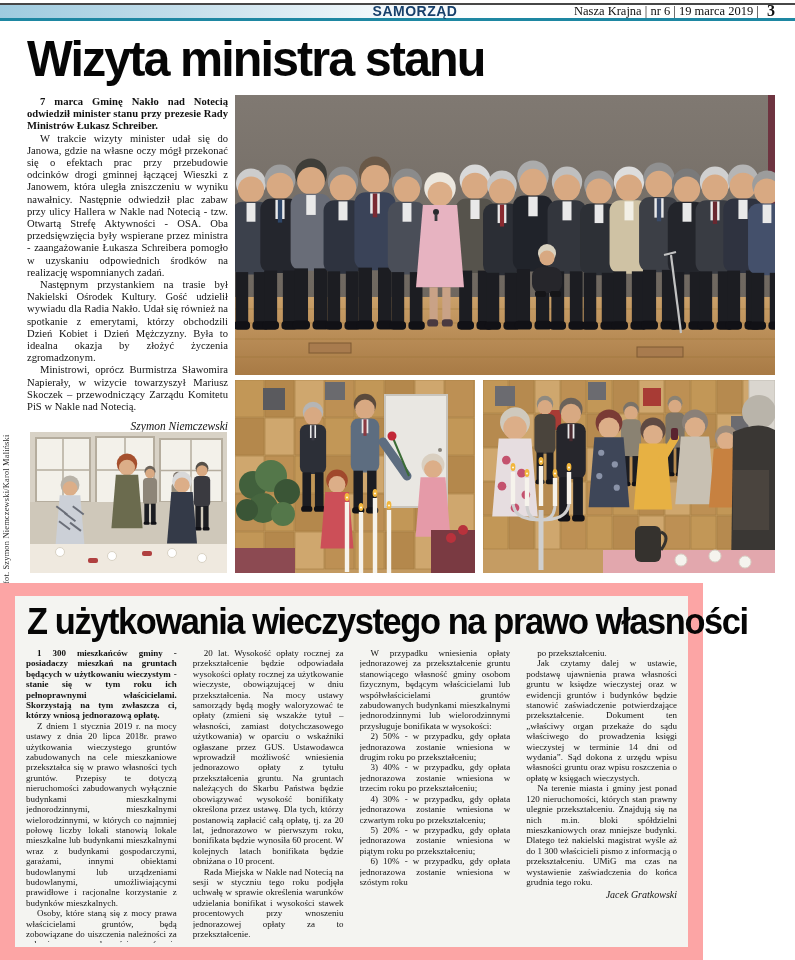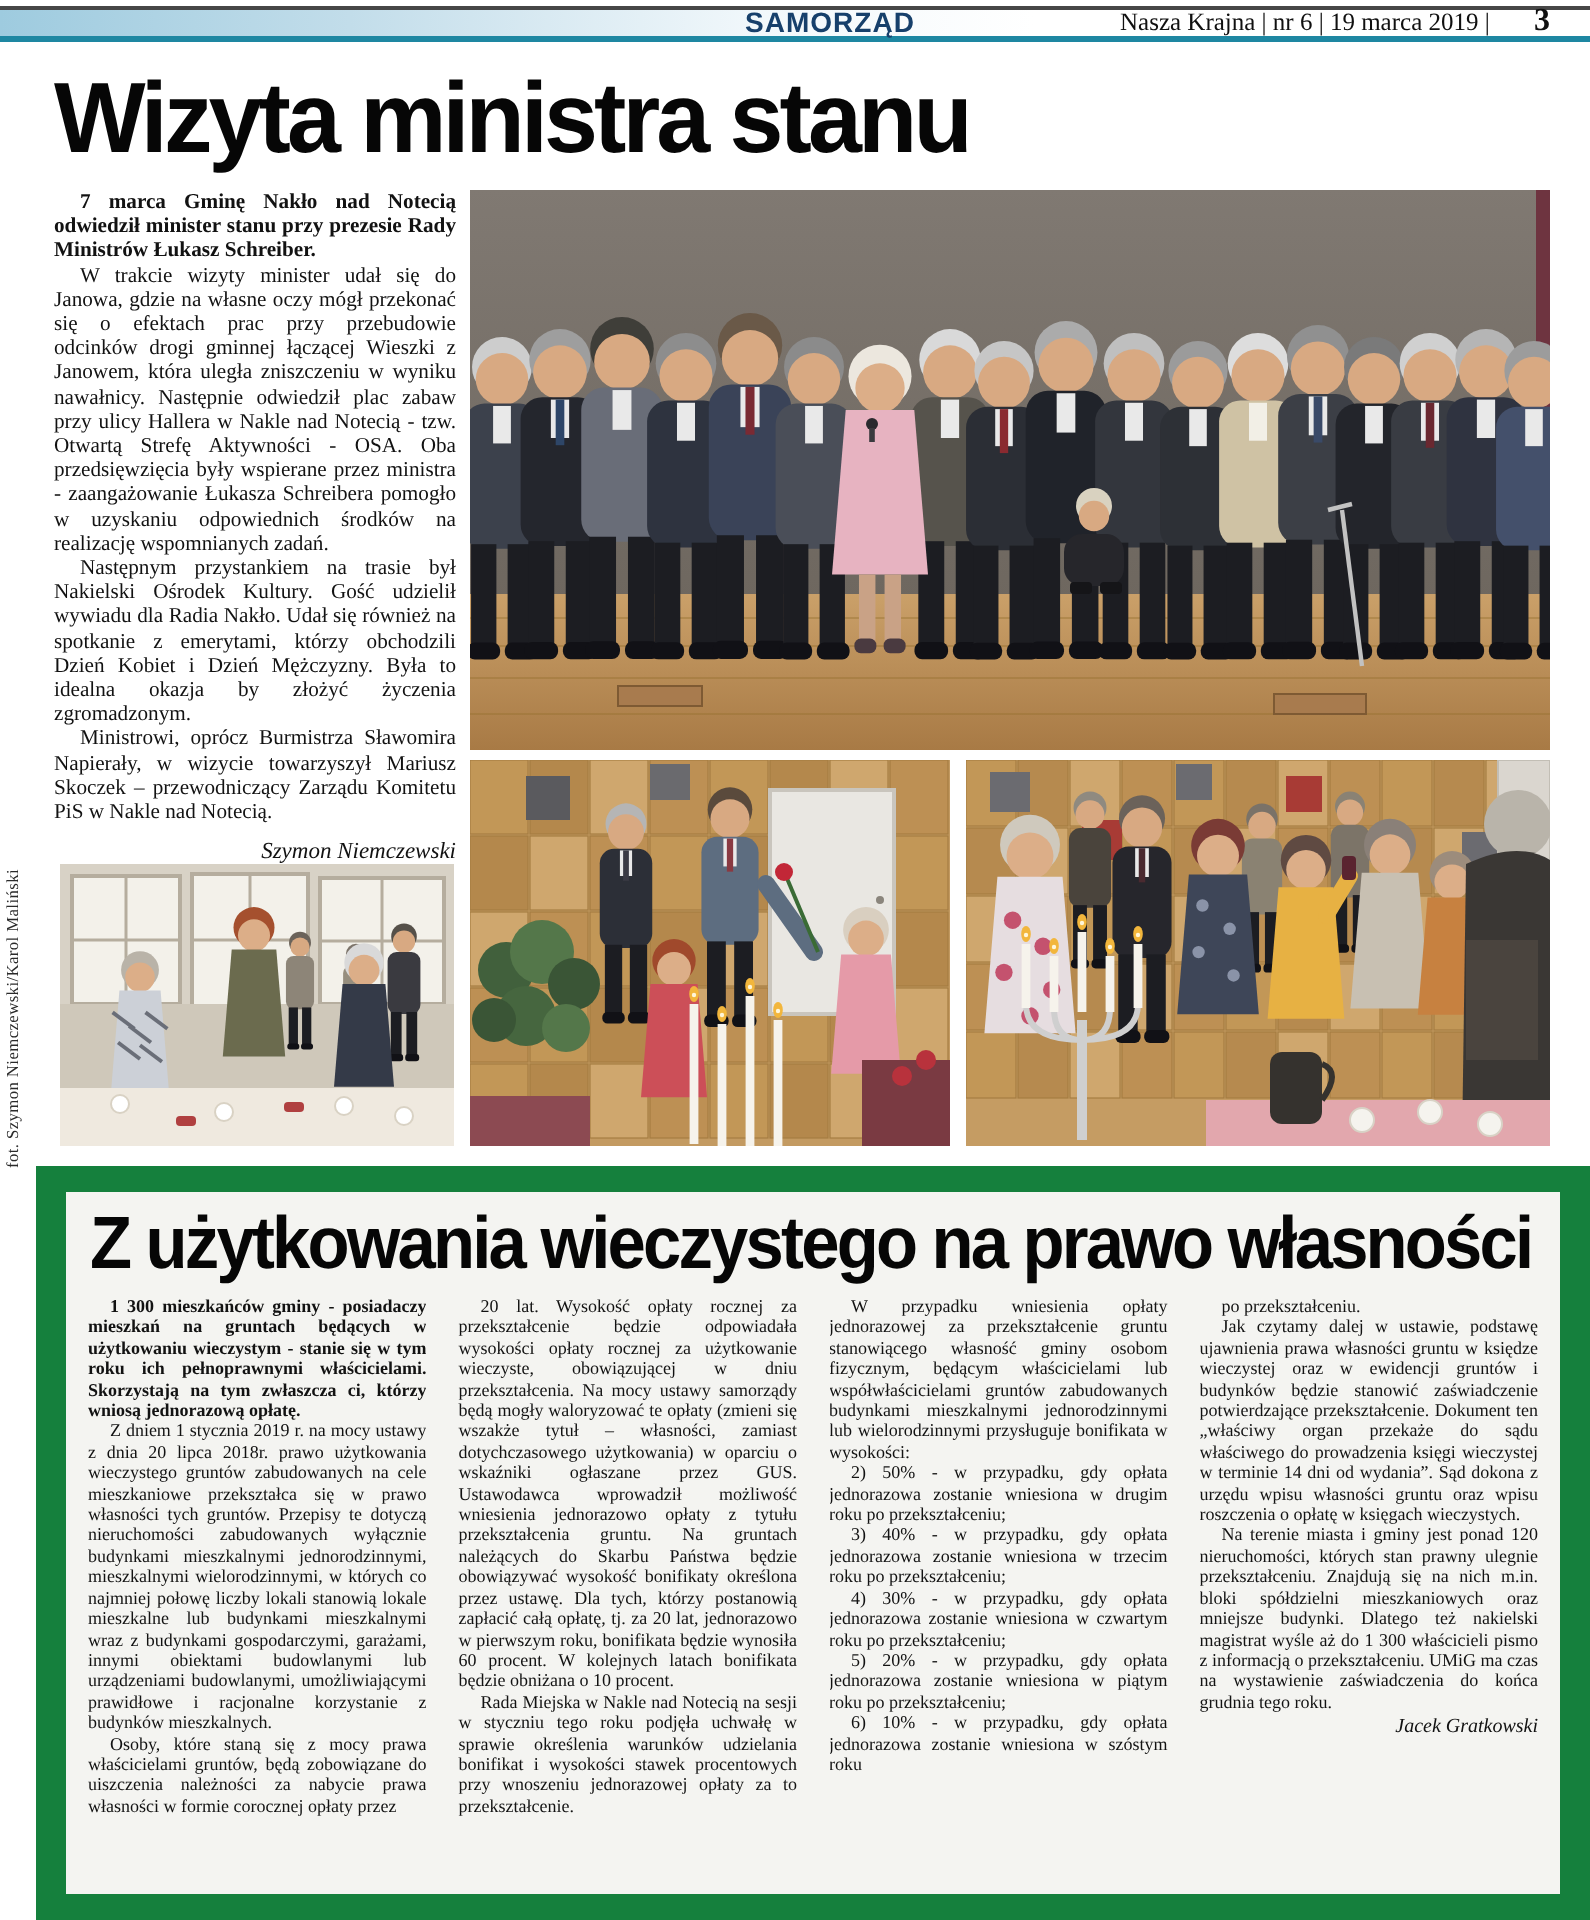--- a/index.html
+++ b/index.html
@@ -7,21 +7,21 @@
         font-family:"Liberation Serif",serif;color:#121212;}
 
   
   .hdr-topline{position:absolute;left:0;top:3px;width:795px;height:2px;background:#474747;}
   .hdr-bar{position:absolute;left:0;top:5px;width:795px;height:13px;
            background:linear-gradient(to right,#9ecbdf 0%,#c2ddea 22%,#f2f8fb 48%,#ffffff 65%,#ffffff 100%);}
   .hdr-tealline{position:absolute;left:0;top:18px;width:795px;height:3px;background:#1e87a2;}
   .hdr-section{position:absolute;left:355px;top:3px;width:120px;text-align:center;
                font-family:"Liberation Sans",sans-serif;font-weight:bold;font-size:14px;
                letter-spacing:.5px;color:#17406b;}
-  .hdr-issue{position:absolute;left:560px;top:4px;font-size:12.5px;color:#101010;}
+  .hdr-issue{position:absolute;left:574px;top:4px;font-size:12.5px;color:#101010;}
   .hdr-pagenum{position:absolute;right:20px;top:2px;font-size:16px;font-weight:bold;color:#101010;}
 
   
   .a1-title{position:absolute;left:27px;top:30px;font-family:"Liberation Sans",sans-serif;
             font-weight:bold;font-size:50px;letter-spacing:-2px;color:#060606;white-space:nowrap;
             transform:scaleX(.97);transform-origin:left top;}
   .a1-col{position:absolute;left:27px;top:96px;width:201px;font-size:10.6px;line-height:12.2px;
           text-align:justify;}
   .a1-col p{margin:0;text-indent:13px;}
   .a1-col p.lead{font-weight:bold;}
@@ -32,21 +32,21 @@
 
   
   .photo{position:absolute;overflow:hidden;background:#7a746d;}
   .photo svg{display:block;}
   #photo-main{left:235px;top:95px;width:540px;height:280px;}
   #photo-left{left:30px;top:432px;width:197px;height:141px;}
   #photo-mid{left:235px;top:380px;width:240px;height:193px;}
   #photo-right{left:483px;top:380px;width:292px;height:193px;}
 
   
-  .a2-frame{position:absolute;left:18px;top:583px;width:777px;height:377px;background:#15803d;}
+  .a2-frame{position:absolute;left:0;top:583px;width:703px;height:377px;background:#fca5a5;}
   .a2-inner{position:absolute;left:15px;top:13px;right:15px;bottom:13px;background:#f4f4f1;}
   .a2-title{position:absolute;left:12px;top:5px;font-family:"Liberation Sans",sans-serif;
             font-weight:bold;font-size:37px;letter-spacing:-1.5px;white-space:nowrap;color:#060606;
             transform:scaleX(.93);transform-origin:left top;}
   .a2-cols{position:absolute;left:11px;right:11px;top:52px;bottom:4px;display:flex;gap:16px;}
   .a2col{flex:1;font-size:9px;line-height:10.4px;text-align:justify;overflow:hidden;}
   .a2col p{margin:0;text-indent:11px;}
   .a2col p.lead{font-weight:bold;}
   .a2col .byline{font-size:10px;margin-top:3px;}
 </style>

